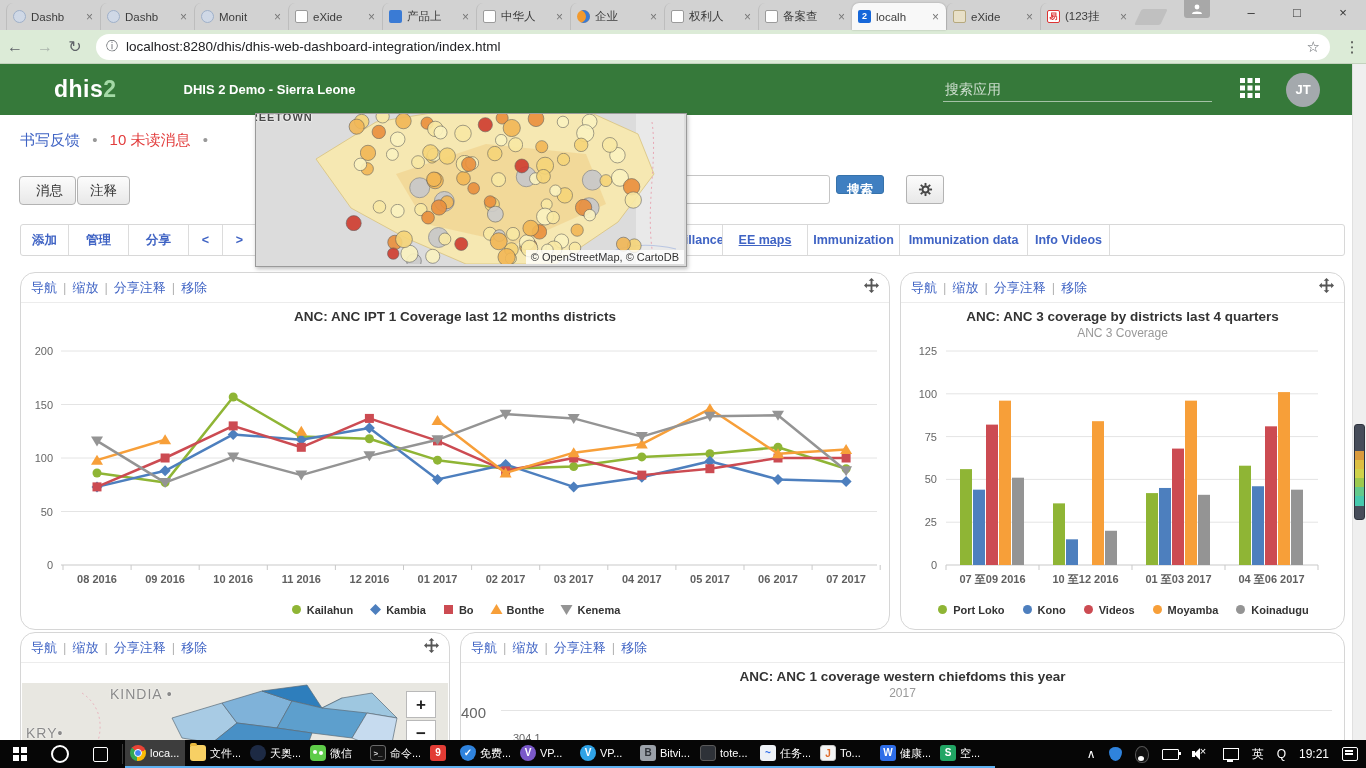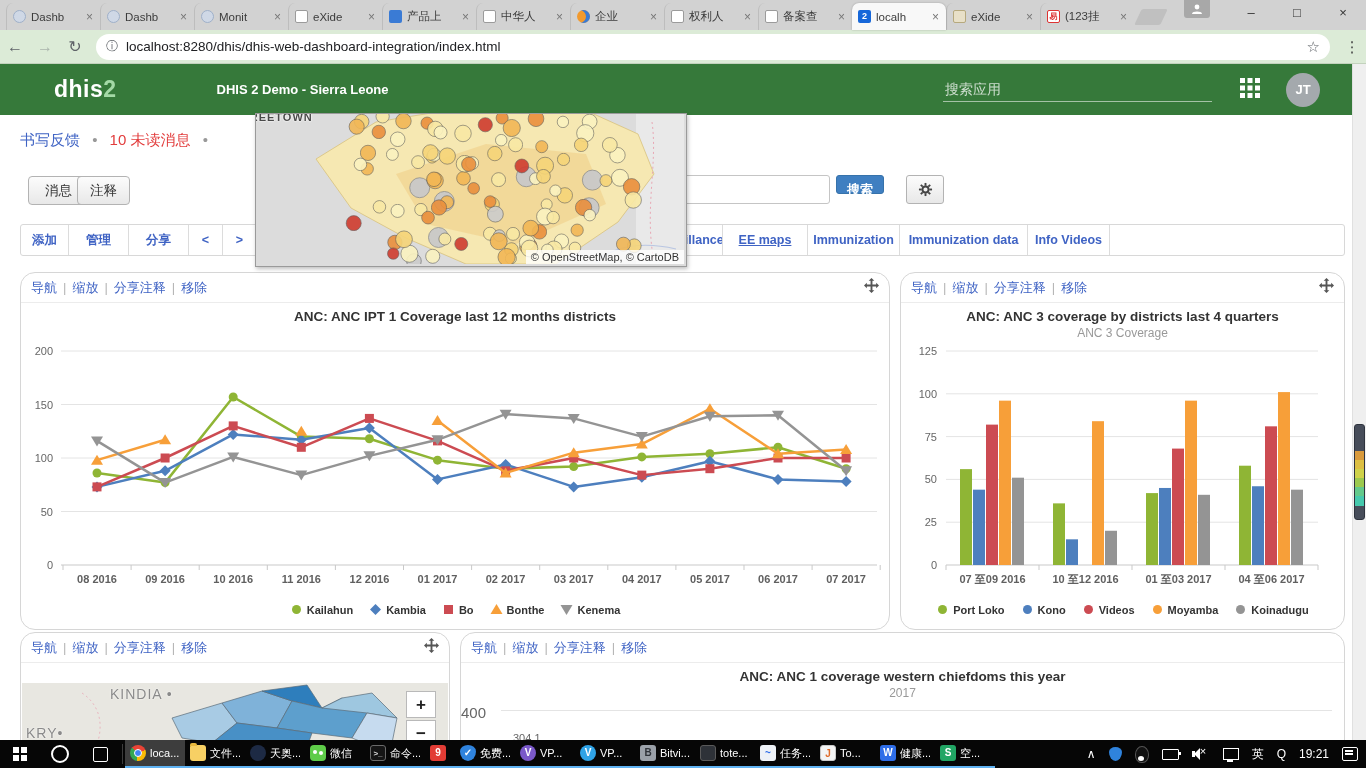--- a/index.html
+++ b/index.html
@@ -31,34 +31,34 @@
   .navglyph{font-size:16px;color:#5f6368;width:30px;text-align:center;}
   .navglyph.dis{color:#aab4ac;}
   #omnibox{flex:1;height:26px;margin:0 8px 0 6px;background:#fff;border-radius:13px;display:flex;align-items:center;padding:0 10px;color:#202124;font-size:13.5px;}
   #info-icon{color:#5f6368;font-size:12px;margin-right:8px;}
   #star-icon{margin-left:auto;color:#5f6368;font-size:15px;}
   #menu-icon{width:28px;text-align:center;color:#444;font-size:15px;}
   
   #appheader{position:absolute;left:0;top:64px;width:1366px;height:51px;background:#36793a;display:flex;align-items:center;}
   #logo{margin-left:54px;font-size:23px;font-weight:bold;color:#fff;letter-spacing:.5px;}
   #logo b{color:#a4d9a6;}
-  #apptitle{margin-left:100px;color:#fff;font-size:13px;font-weight:bold;}
+  #apptitle{margin-left:67px;color:#fff;font-size:13px;font-weight:bold;}
   #hsearch{margin-left:auto;width:265px;background:transparent;border:none;border-bottom:1px solid rgba(255,255,255,.55);color:#fff;font-size:14px;padding:4px 2px;outline:none;}
   #hsearch::placeholder{color:rgba(255,255,255,.75);}
   #gridicon{margin:0 26px 0 28px;}
   #avatar{width:34px;height:34px;border-radius:50%;background:#a4a9ad;color:#fff;font-size:13px;font-weight:bold;
     display:flex;align-items:center;justify-content:center;margin-right:46px;}
   
   #feedback-row{position:absolute;left:20px;top:131px;font-size:15px;}
   #feedback-row .sep{color:#999;margin:0 8px;}
   a.bluelink{color:#3f63c4;text-decoration:none;cursor:pointer;}
   #unread-link{color:#e23c3c;cursor:pointer;}
   .graybtn{position:absolute;top:176px;height:29px;padding:0 12px;background:linear-gradient(#fcfcfc,#e8e8e8);
     border:1px solid #b3b3b3;border-radius:4px;color:#333;font-size:13.5px;line-height:27px;box-sizing:border-box;}
-  #btn-msg{left:28px;padding-left:16px;} #btn-note{left:77px;}
+  #btn-msg{left:19px;padding-left:16px;} #btn-note{left:77px;}
   #dash-search{position:absolute;left:640px;top:175px;width:190px;height:29px;border:1px solid #c5c5c5;border-radius:3px;box-sizing:border-box;padding:0 6px;font-size:13px;}
   #search-btn{position:absolute;left:836px;top:175px;width:48px;height:19px;background:#3f7fc1;color:#fff;border:1px solid #36700;
     border:1px solid #3672aa;border-radius:3px;font-size:13px;font-weight:bold;line-height:27px;text-align:center;box-sizing:border-box;}
   #gear-btn{position:absolute;left:906px;top:175px;width:38px;height:29px;background:linear-gradient(#fcfcfc,#e8e8e8);
     border:1px solid #b3b3b3;border-radius:3px;box-sizing:border-box;display:flex;align-items:center;justify-content:center;}
   #dashstrip{position:absolute;left:20px;top:224px;width:1325px;height:32px;border:1px solid #d8d8d8;border-radius:3px;
     box-sizing:border-box;display:flex;background:#fff;}
   .dcell{border-right:1px solid #dcdcdc;box-sizing:border-box;color:#3f63c4;font-size:12.5px;font-weight:bold;
     display:flex;align-items:center;justify-content:center;white-space:nowrap;overflow:hidden;}
   .dcell.grow{flex:1;border-right:none;}

